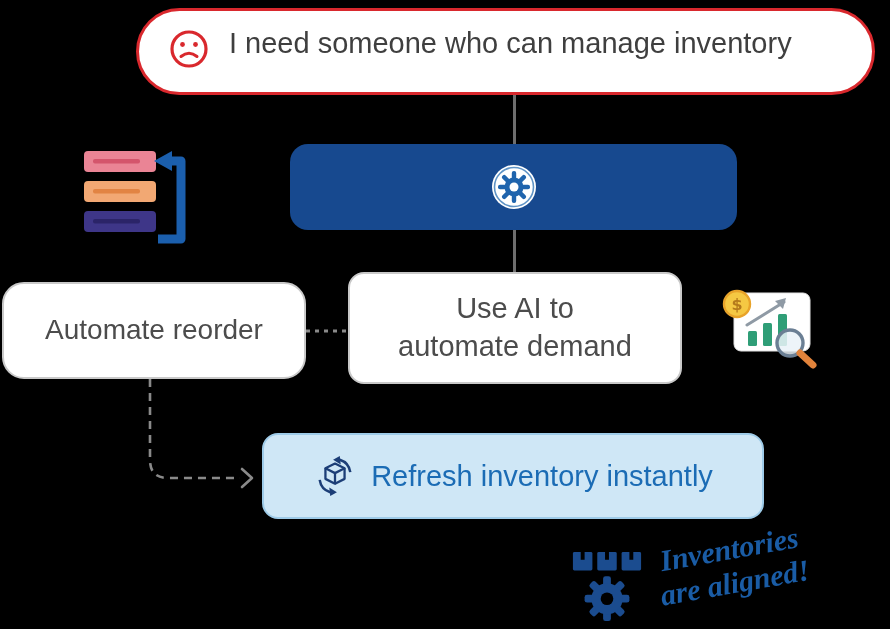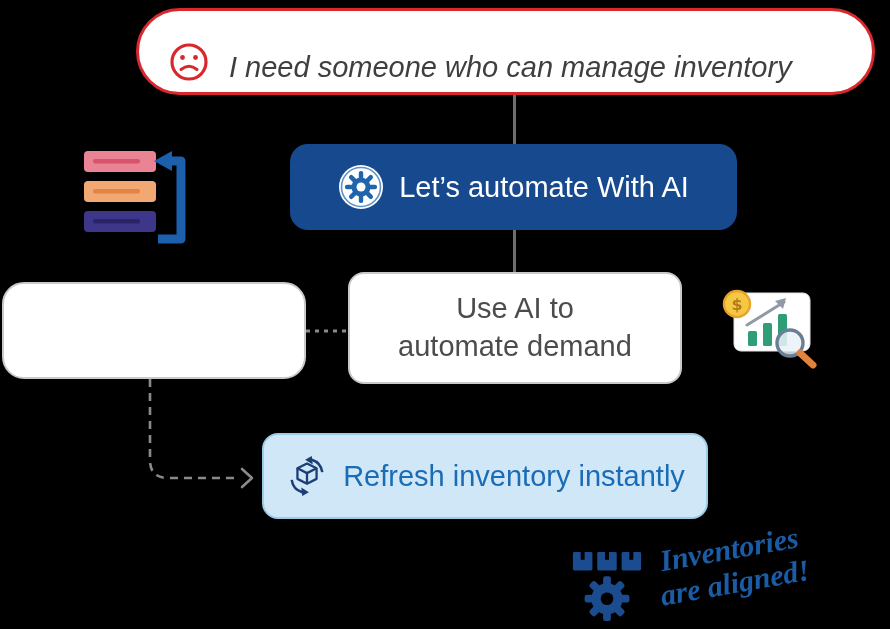--- a/index.html
+++ b/index.html
@@ -29,23 +29,23 @@
     overflow:hidden;
   }
   .abs{position:absolute}
 
   
   .problem-pill{
     left:136px;top:8px;width:739px;height:87px;
     background:#ffffff;
     border:3px solid var(--problem-border,#d9282d);
     border-radius:48px;
-    display:flex;align-items:flex-end;gap:18px;
-    padding:8px 28px;
-    font-size:29px;color:var(--problem-text,#3f3f3f);font-style:italic;
+    display:flex;align-items:flex-start;gap:18px;
+    padding:16px 28px;
+    font-size:29px;color:var(--problem-text,#3f3f3f);
   }
 
   
   .vline{width:3px;background:var(--connector,#6e6e6e)}
   .vline1{left:513px;top:95px;height:49px}
   .vline2{left:513px;top:230px;height:42px}
 
   
   .solution-node{
     left:290px;top:144px;width:447px;height:86px;
@@ -62,21 +62,21 @@
     border:2px solid var(--node-border,#c9c9c9);
     display:flex;flex-direction:column;align-items:center;justify-content:center;
     font-size:28px;color:var(--node-text,#4c4c4c);
     line-height:1.3;text-align:center;
   }
   .reorder-node{left:2px;top:282px;width:304px;height:97px;border-radius:22px}
   .forecast-node{left:348px;top:272px;width:334px;height:112px;border-radius:16px;font-size:29px}
 
   
   .refresh-node{
-    left:262px;top:433px;width:446px;height:86px;
+    left:262px;top:433px;width:502px;height:86px;
     background:var(--refresh-bg,#cfe7f6);
     border:2px solid var(--refresh-border,#9ecbe8);
     border-radius:16px;
     display:flex;align-items:center;justify-content:center;gap:14px;
     color:var(--refresh-text,#1b6cb5);
     font-size:29px;font-weight:500;
   }
 
   
   .reorder-illustration{left:84px;top:148px;width:116px;height:114px}
@@ -146,24 +146,24 @@
         <g fill="#1f64ad">
           <rect x="20.8" y="7" width="4.4" height="32" rx="2"></rect>
           <rect x="20.8" y="7" width="4.4" height="32" rx="2" transform="rotate(45 23 23)"></rect>
           <rect x="20.8" y="7" width="4.4" height="32" rx="2" transform="rotate(90 23 23)"></rect>
           <rect x="20.8" y="7" width="4.4" height="32" rx="2" transform="rotate(135 23 23)"></rect>
           <circle cx="23" cy="23" r="9.5"></circle>
         </g>
         <circle cx="23" cy="23" r="4.5" fill="#ffffff"></circle>
       </svg>
     </span>
-    <span>Let’s automate With AI</span>
   </div>
 
   <div class="abs white-node reorder-node">
+    <span class="line">Automate reorder</span>
   </div>
 
   <div class="abs white-node forecast-node">
     <span class="line">Use AI to</span>
     <span class="line">automate demand</span>
   </div>
 
   <div class="abs icon-wrap forecast-illustration">
     <svg viewBox="0 0 102 88" width="102" height="88">
       <rect x="14" y="8" width="76" height="58" rx="7" fill="#ffffff" stroke="#e3e3e3"></rect>

